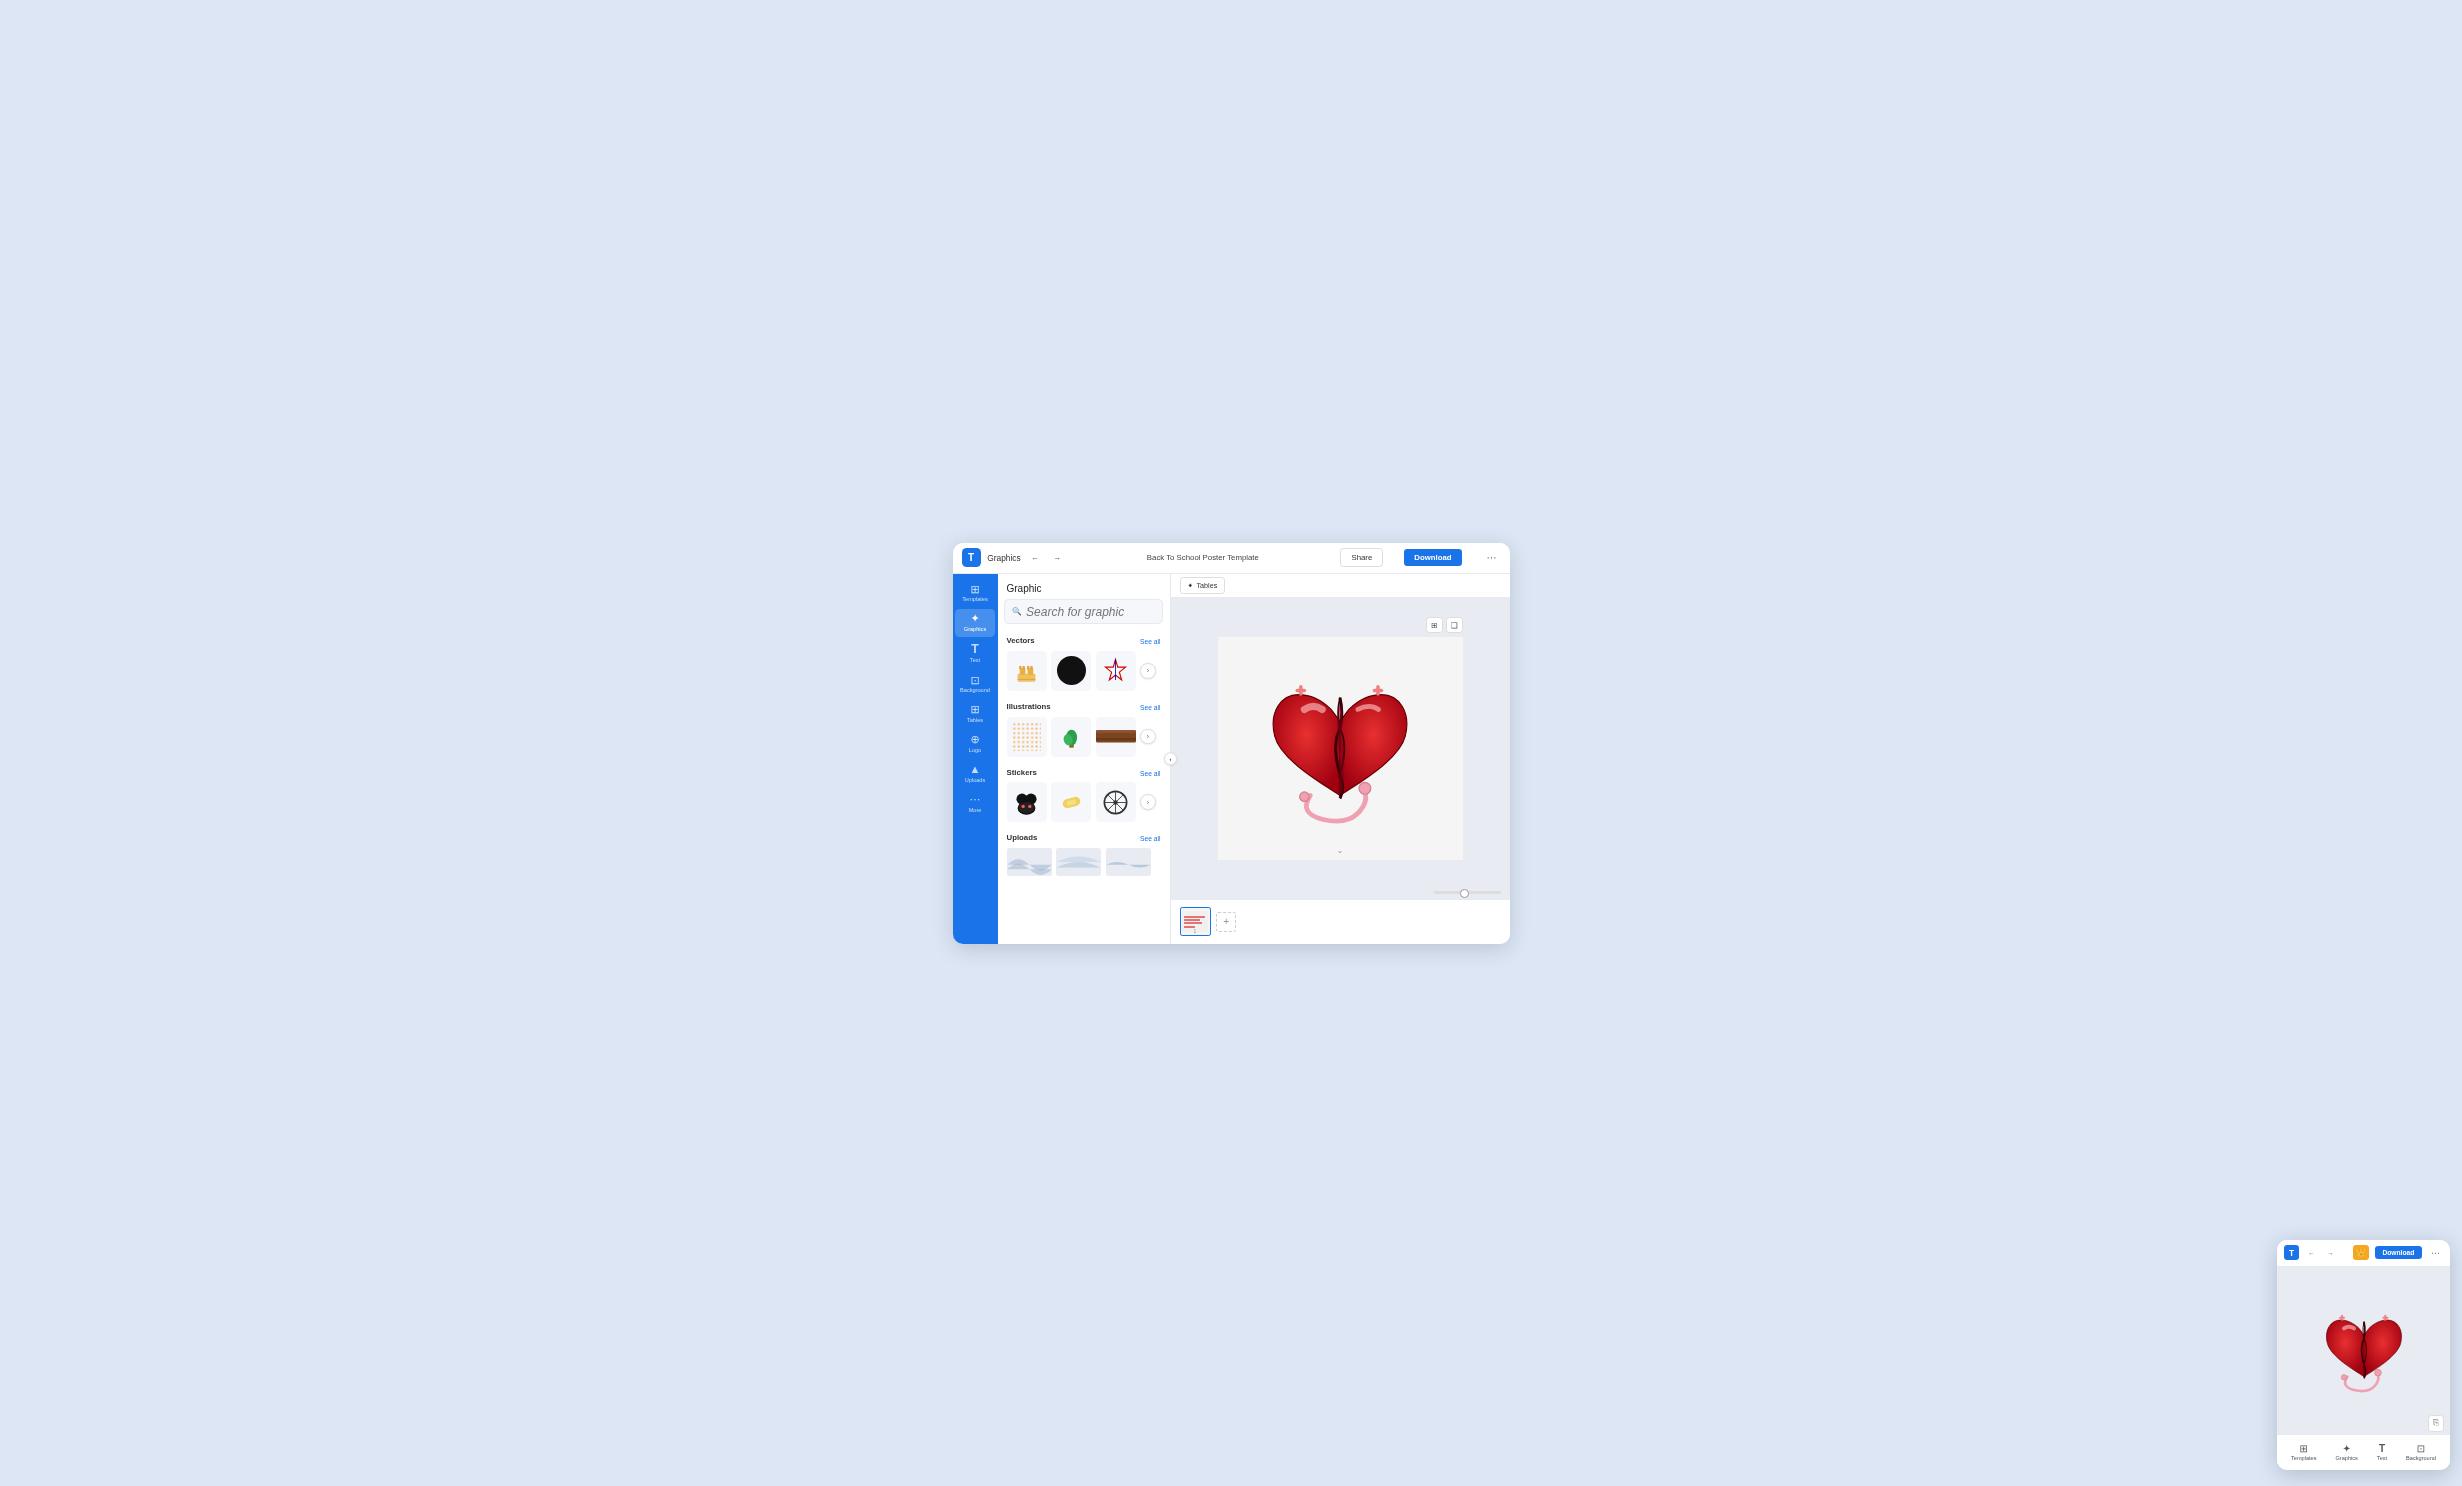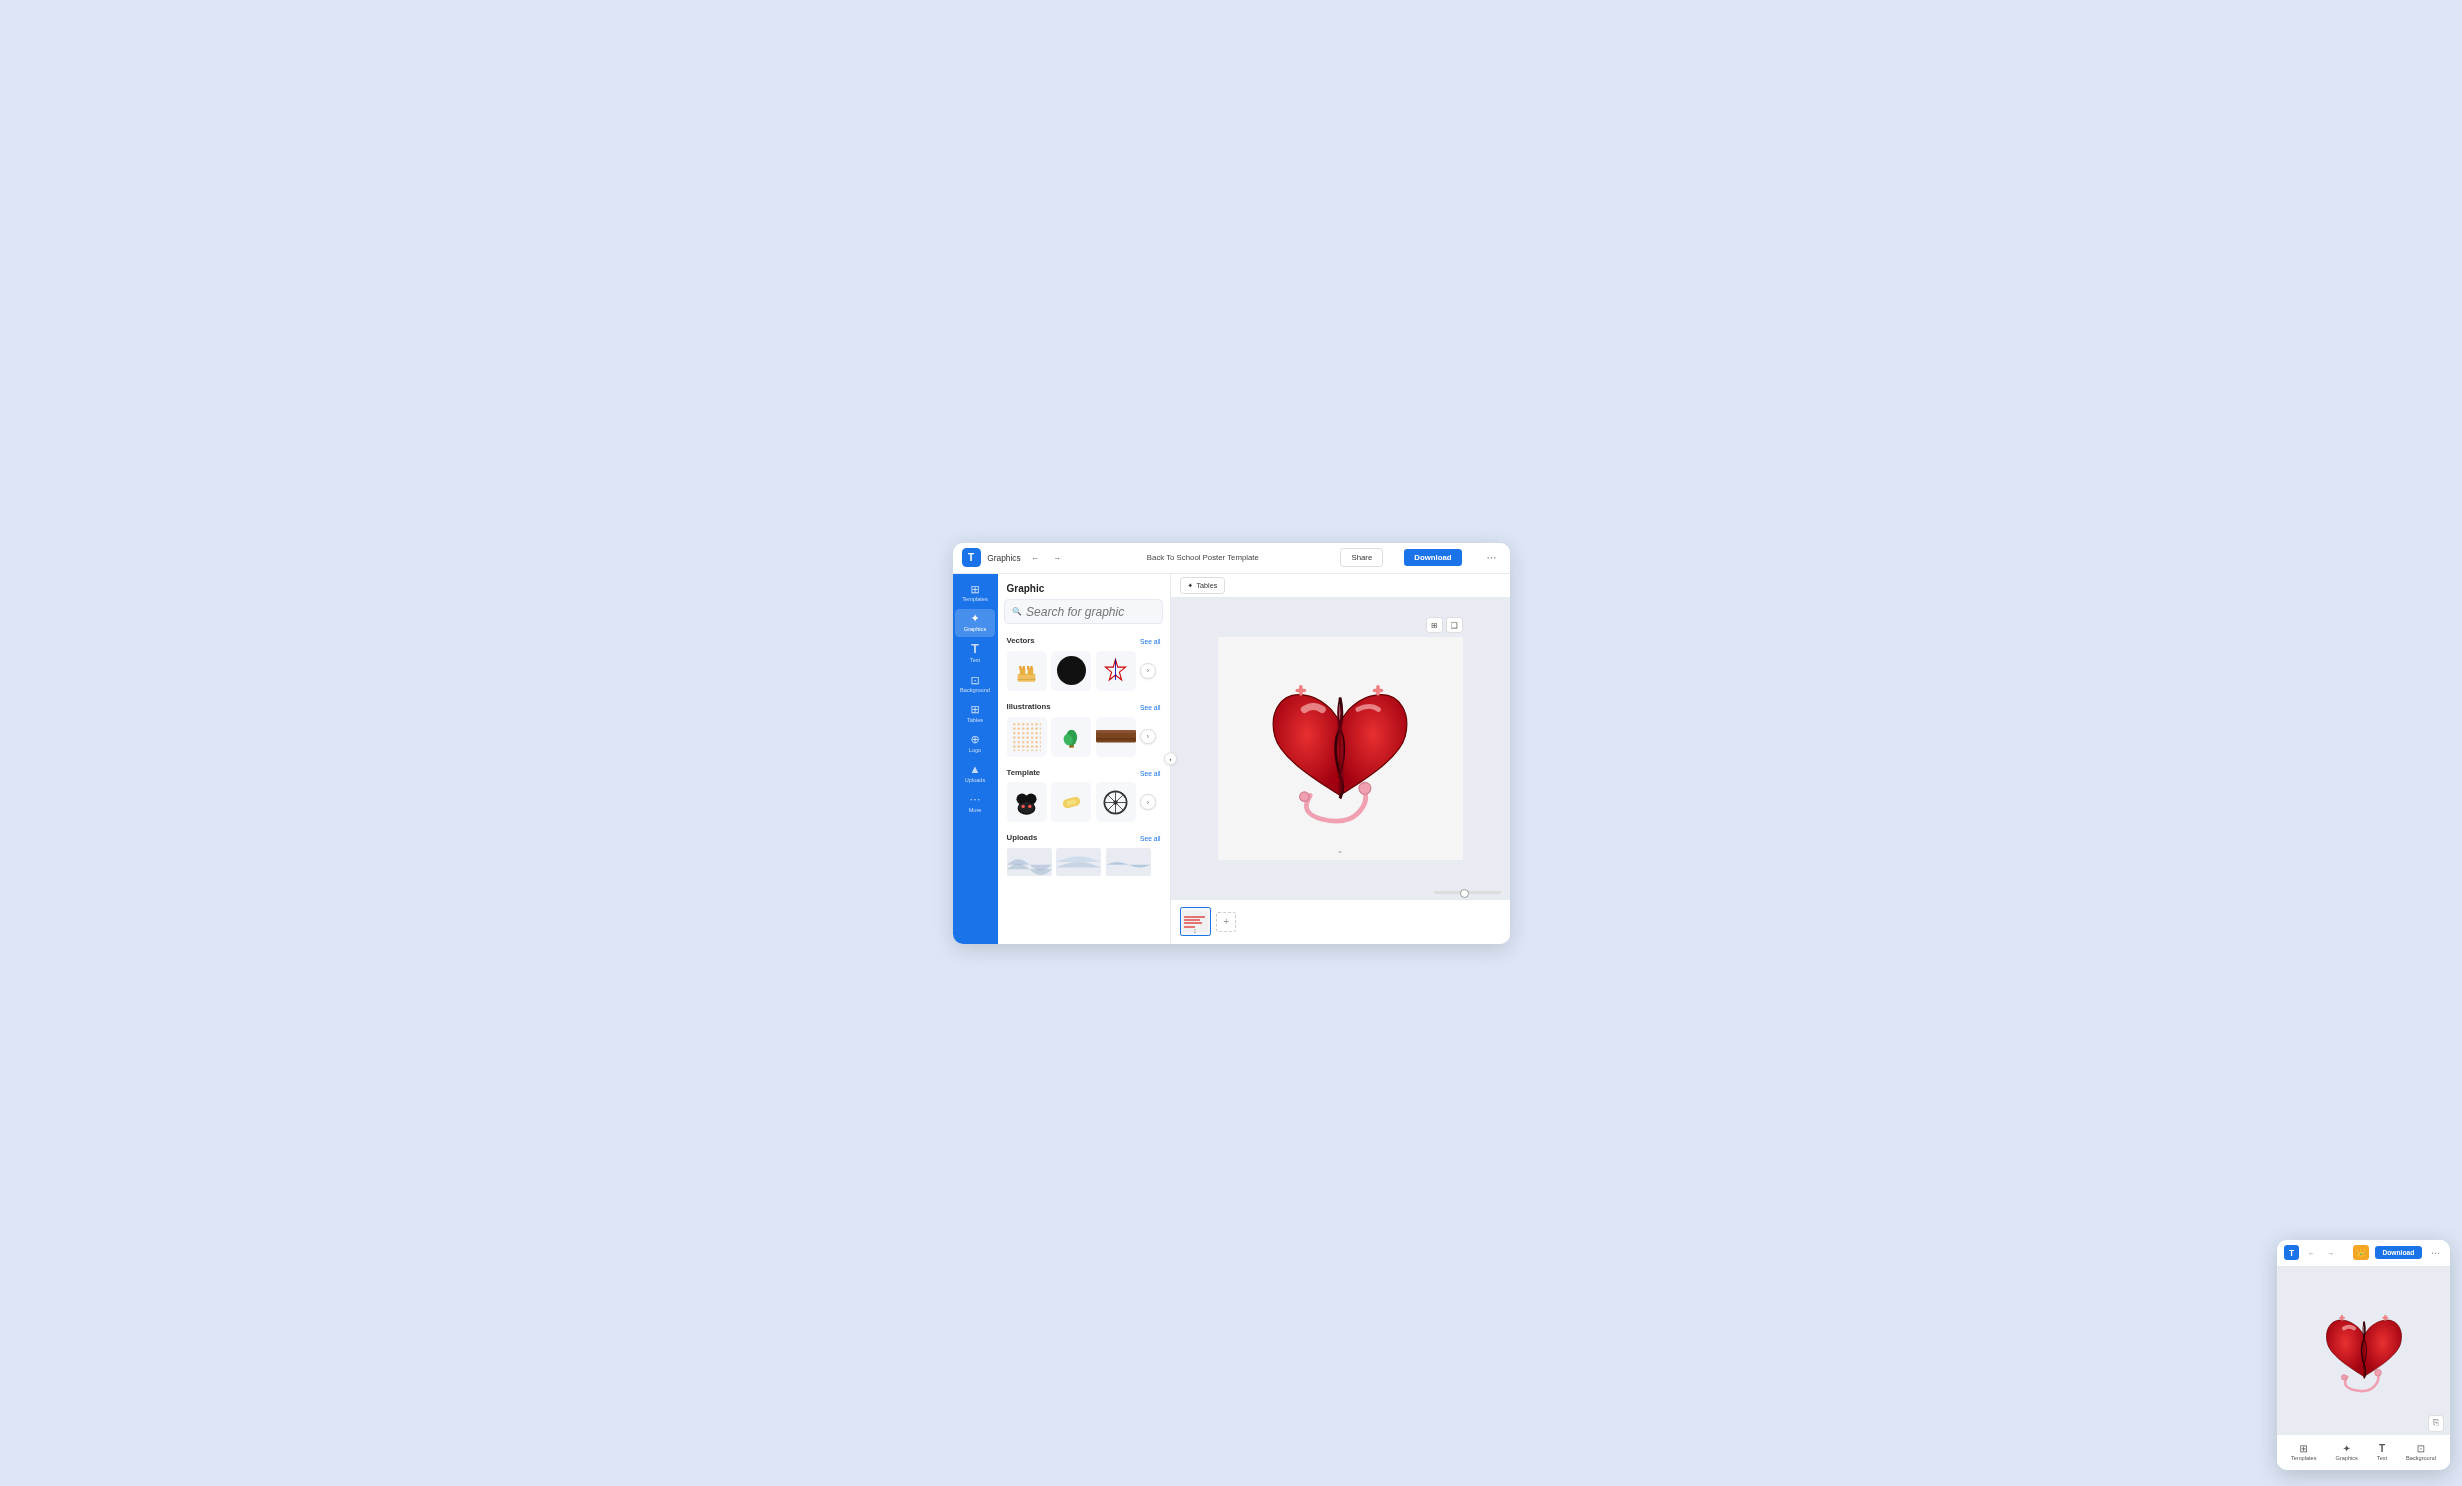--- a/index.html
+++ b/index.html
@@ -180,21 +180,21 @@
       display: flex;
       flex-direction: column;
       flex-shrink: 0;
       overflow-y: auto;
       position: relative;
     }
 
     .panel-header {
       padding: 9px 9px 5.6px;
       font-size: 10px;
-      font-weight: 700;
+      font-weight: 400;
       color: #222;
       flex-shrink: 0;
     }
 
     .search-box {
       margin: 0 6.7px 7.8px;
       display: flex;
       align-items: center;
       gap: 4.5px;
       background: #f5f7fa;
@@ -773,21 +773,21 @@
           <svg width="40" height="16.7" viewBox="0 0 72 30">
             <rect x="0" y="4" width="72" height="22" fill="#7a4520" rx="2"></rect>
             <rect x="0" y="4" width="72" height="5" fill="#8B5030" rx="2"></rect>
             <rect x="0" y="18" width="72" height="4" fill="#6a3a15"></rect>
           </svg>
         </div>
         <div class="next-btn">›</div>
       </div>
 
       <div class="section-header">
-        <span class="section-title">Template</span>
+        <span class="section-title">Stickers</span>
         <a class="see-all">See all</a>
       </div>
       <div class="items-row">
 
         <div class="graphic-item">
           <svg width="29" height="29" viewBox="0 0 52 52">
             <circle cx="18" cy="20" r="10" fill="#111"></circle>
             <circle cx="34" cy="20" r="10" fill="#111"></circle>
             <ellipse cx="26" cy="36" rx="16" ry="12" fill="#111"></ellipse>
             <ellipse cx="26" cy="35" rx="14" ry="10" fill="#222"></ellipse>

